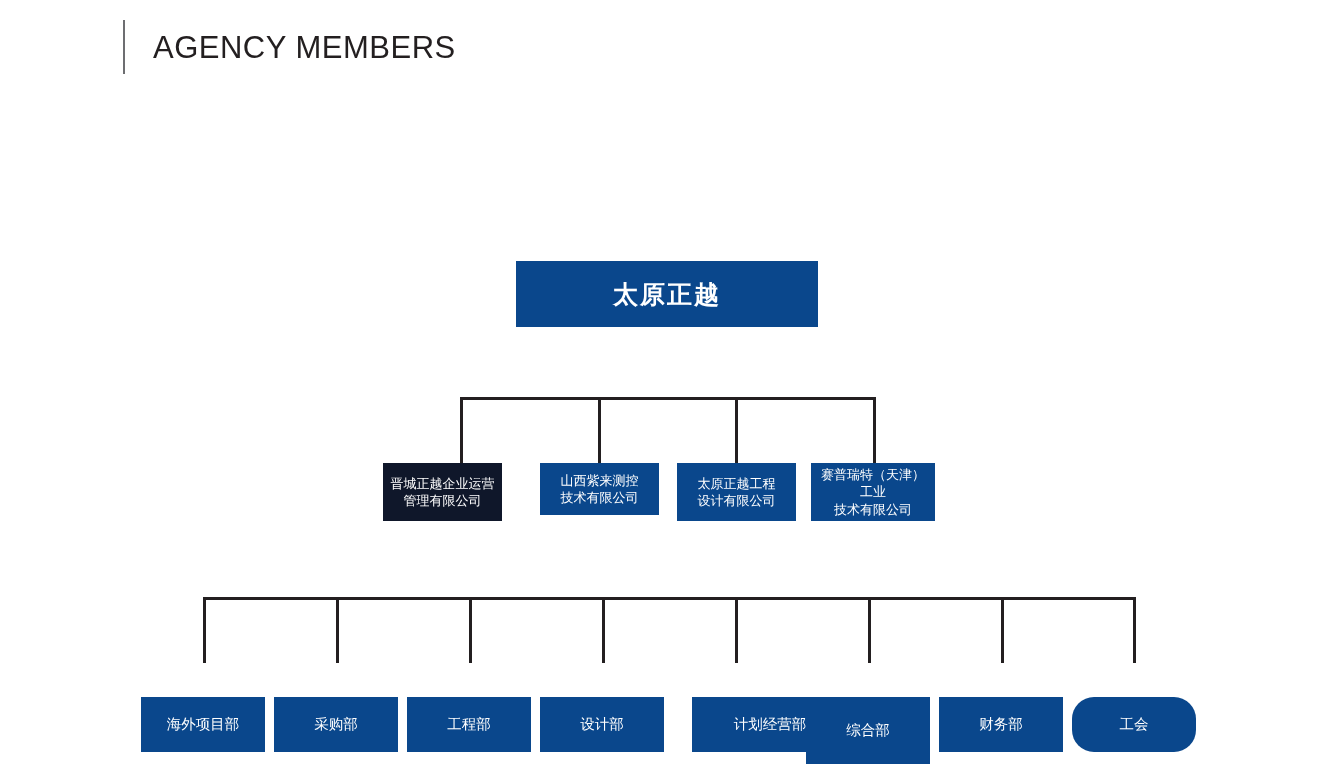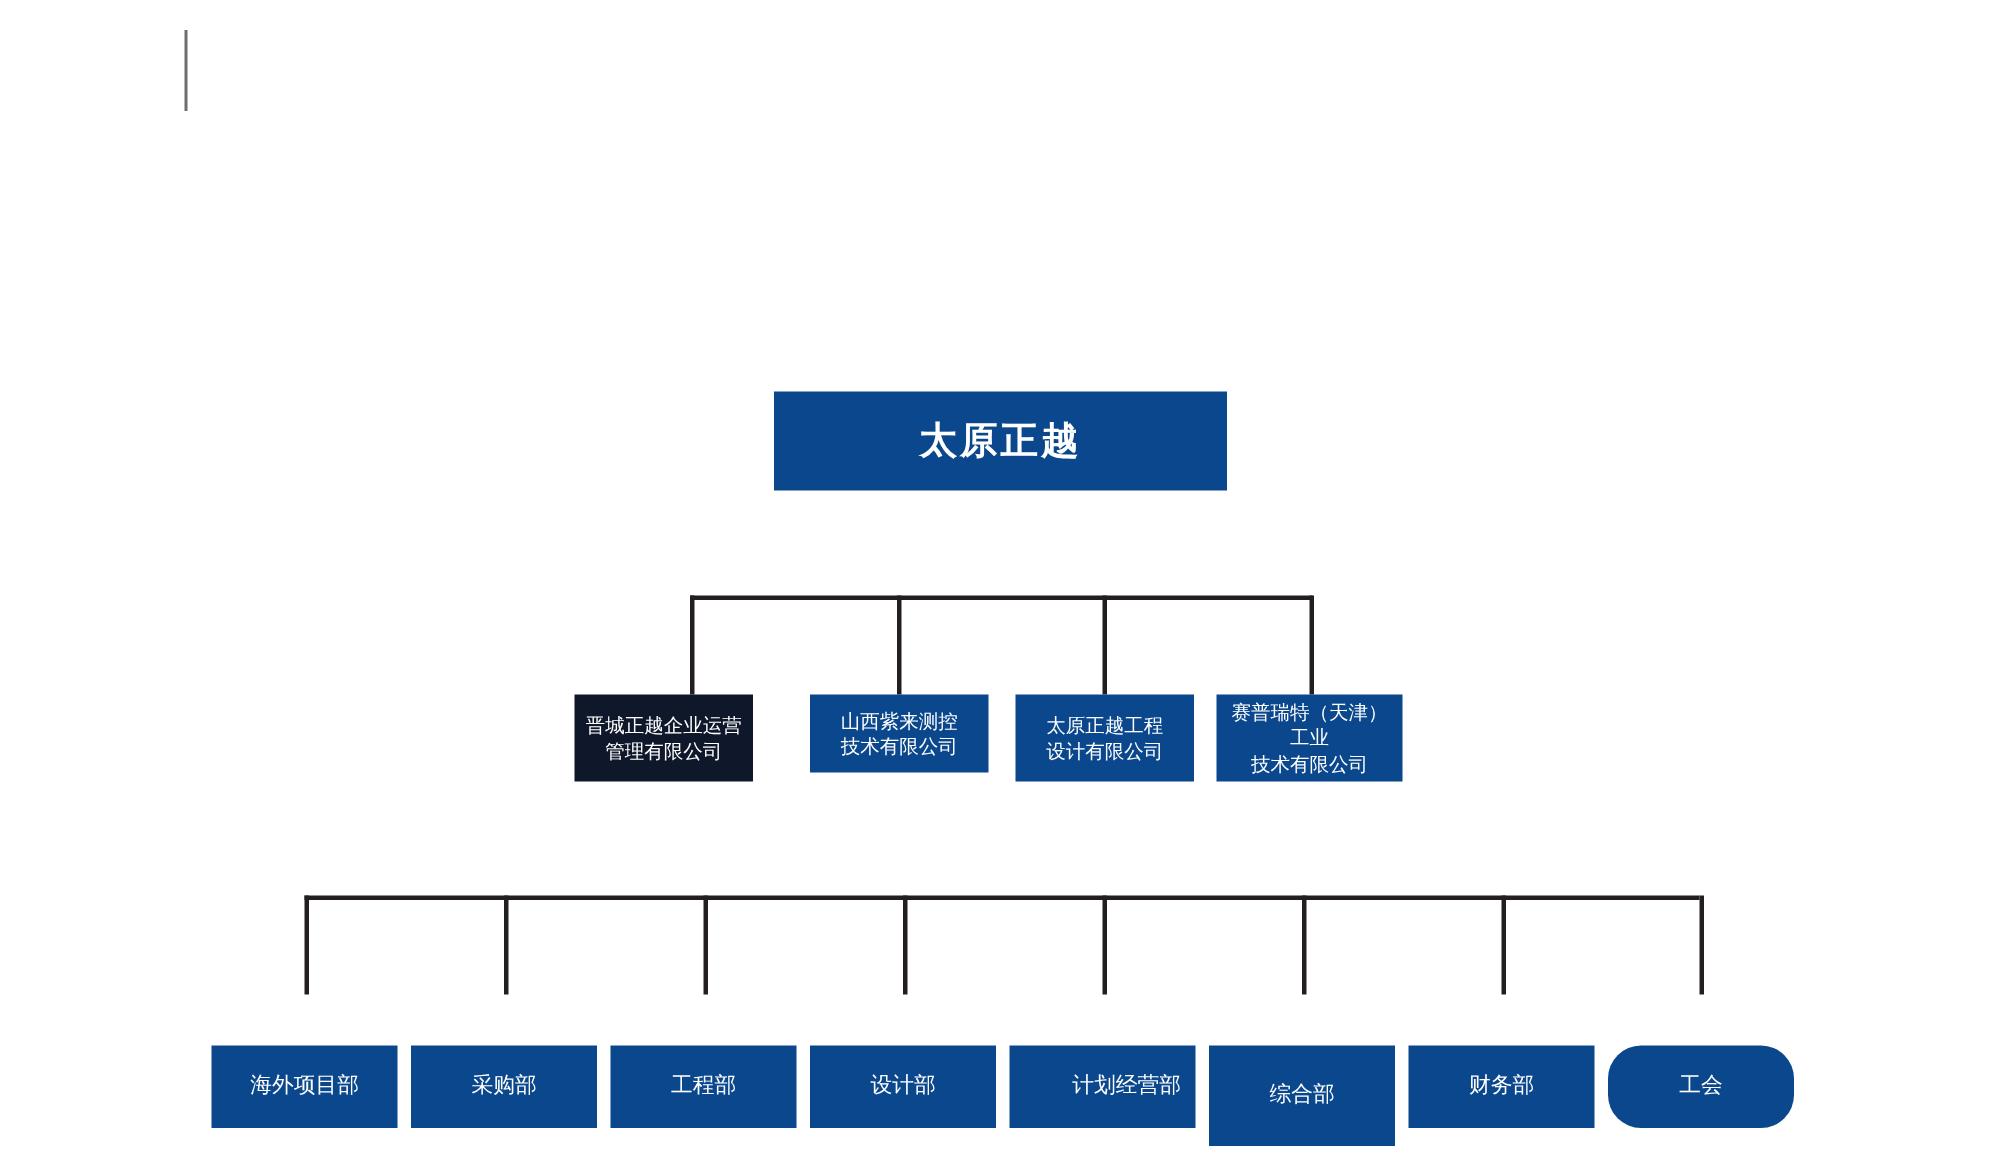--- a/index.html
+++ b/index.html
@@ -94,20 +94,21 @@
     width: 3px;
   }
 </style>
 </head>
 <body>
 
 <div class="slide">
 
   <div class="header">
     <div class="header-divider"></div>
+    <div class="header-en">AGENCY MEMBERS</div>
   </div>
 
   <div id="org-chart">
       <div class="node node-root" style="left: 516px; top: 261px; width: 302px; height: 66px; background: rgb(10, 71, 140); color: rgb(255, 255, 255);"><span>太原正越</span></div>
       <div class="hbar" style="left: 460px; top: 397px; width: 415px; background: rgb(35, 31, 32);"></div>
       <div class="vline" style="left: 460px; top: 397px; height: 66px; background: rgb(35, 31, 32);"></div>
       <div class="node node-l2" style="left: 383px; top: 463px; width: 119px; height: 58px; background: #0f172a; color: rgb(255, 255, 255);"><span>晋城正越企业运营
 管理有限公司</span></div>
       <div class="vline" style="left: 598px; top: 397px; height: 66px; background: rgb(35, 31, 32);"></div>
       <div class="node node-l2" style="left: 540px; top: 463px; width: 119px; height: 52px; background: rgb(10, 71, 140); color: rgb(255, 255, 255);"><span>山西紫来测控
@@ -121,21 +122,21 @@
       <div class="hbar" style="left: 203px; top: 597px; width: 930px; background: rgb(35, 31, 32);"></div>
       <div class="vline" style="left: 203px; top: 597px; height: 66px; background: rgb(35, 31, 32);"></div>
       <div class="node node-l3" style="left: 141px; top: 663px; width: 124px; height: 55px; background: rgb(10, 71, 140); color: rgb(255, 255, 255);"><span>海外项目部</span></div>
       <div class="vline" style="left: 336px; top: 597px; height: 66px; background: rgb(35, 31, 32);"></div>
       <div class="node node-l3" style="left: 274px; top: 663px; width: 124px; height: 55px; background: rgb(10, 71, 140); color: rgb(255, 255, 255);"><span>采购部</span></div>
       <div class="vline" style="left: 469px; top: 597px; height: 66px; background: rgb(35, 31, 32);"></div>
       <div class="node node-l3" style="left: 407px; top: 663px; width: 124px; height: 55px; background: rgb(10, 71, 140); color: rgb(255, 255, 255);"><span>工程部</span></div>
       <div class="vline" style="left: 602px; top: 597px; height: 66px; background: rgb(35, 31, 32);"></div>
       <div class="node node-l3" style="left: 540px; top: 663px; width: 124px; height: 55px; background: rgb(10, 71, 140); color: rgb(255, 255, 255);"><span>设计部</span></div>
       <div class="vline" style="left: 735px; top: 597px; height: 66px; background: rgb(35, 31, 32);"></div>
-      <div class="node node-l3" style="left: 673px; top: 663px; width: 124px; height: 55px; background: rgb(10, 71, 140); color: rgb(255, 255, 255); padding-left: 32px;"><span>计划经营部</span></div>
+      <div class="node node-l3" style="left: 692px; top: 663px; width: 124px; height: 55px; background: rgb(10, 71, 140); color: rgb(255, 255, 255); padding-left: 32px;"><span>计划经营部</span></div>
       <div class="vline" style="left: 868px; top: 597px; height: 66px; background: rgb(35, 31, 32);"></div>
       <div class="node node-l3" style="left: 806px; top: 663px; width: 124px; height: 67px; background: rgb(10, 71, 140); color: rgb(255, 255, 255);"><span>综合部</span></div>
       <div class="vline" style="left: 1001px; top: 597px; height: 66px; background: rgb(35, 31, 32);"></div>
       <div class="node node-l3" style="left: 939px; top: 663px; width: 124px; height: 55px; background: rgb(10, 71, 140); color: rgb(255, 255, 255);"><span>财务部</span></div>
       <div class="vline" style="left: 1133px; top: 597px; height: 66px; background: rgb(35, 31, 32);"></div>
       <div class="node node-l3" style="left: 1072px; top: 663px; width: 124px; height: 55px; background: rgb(10, 71, 140); color: rgb(255, 255, 255); border-radius: 22px;"><span>工会</span></div>
     </div>
 
 </div>
 

